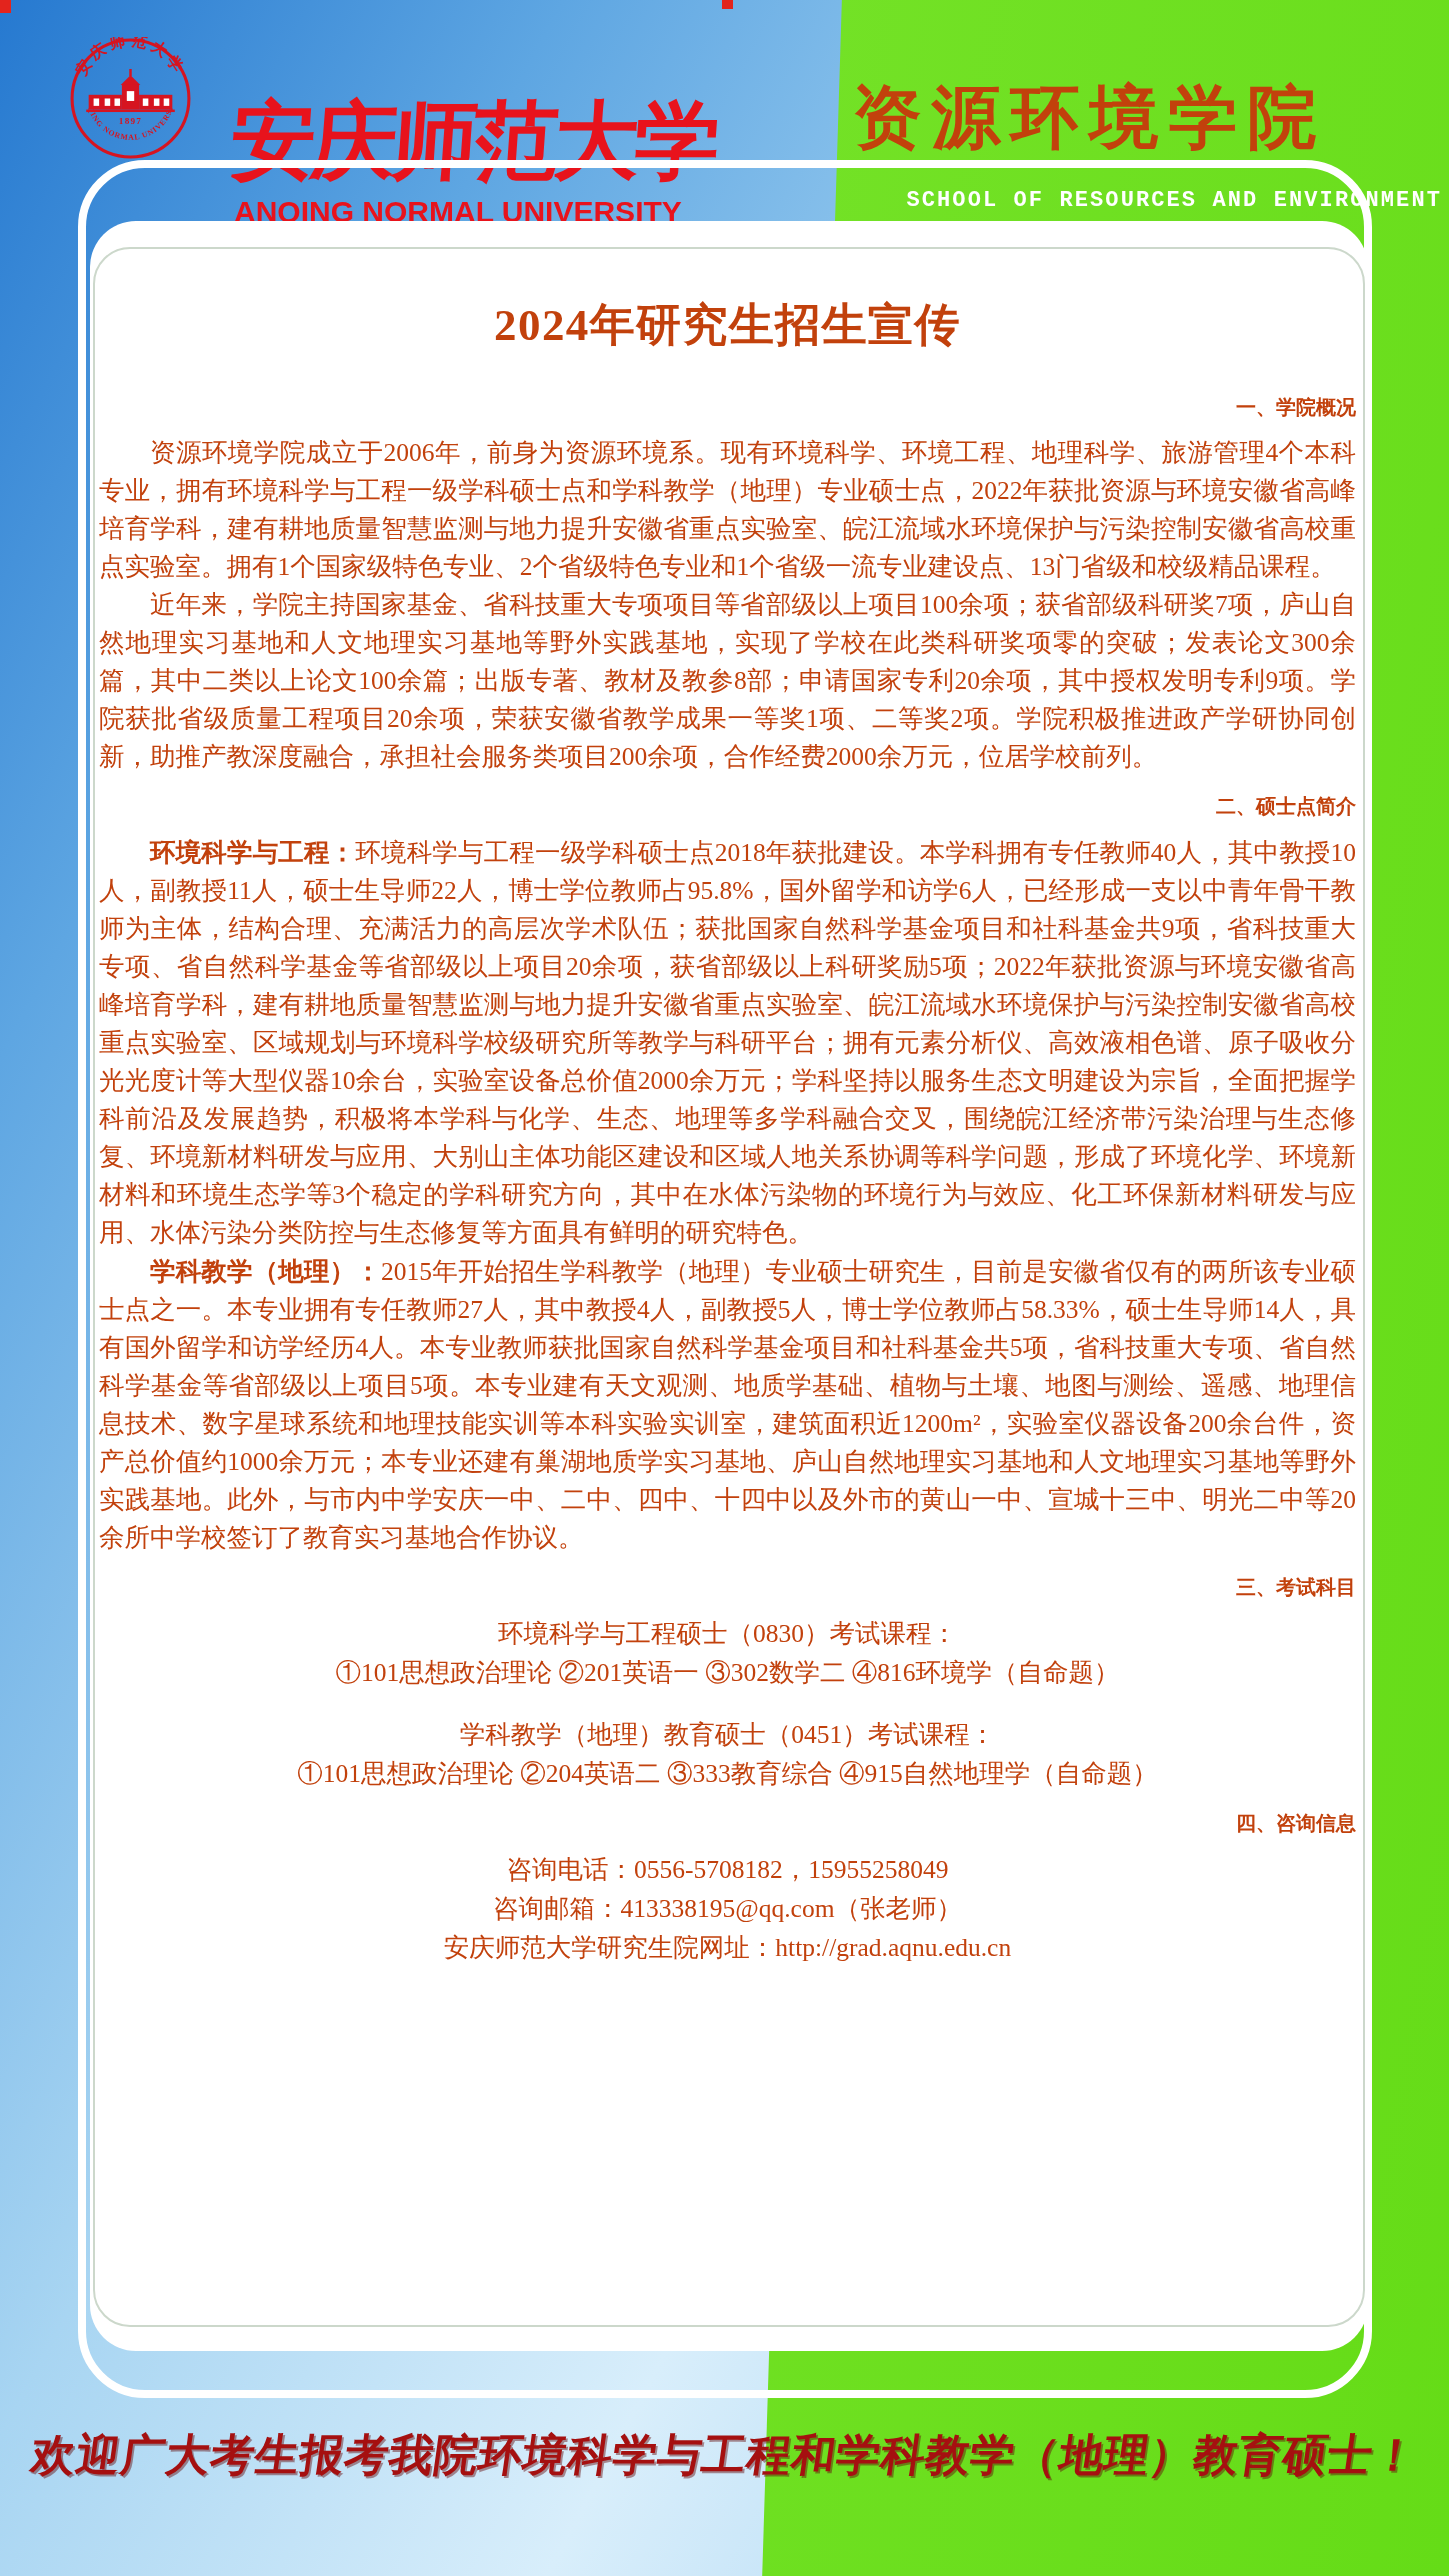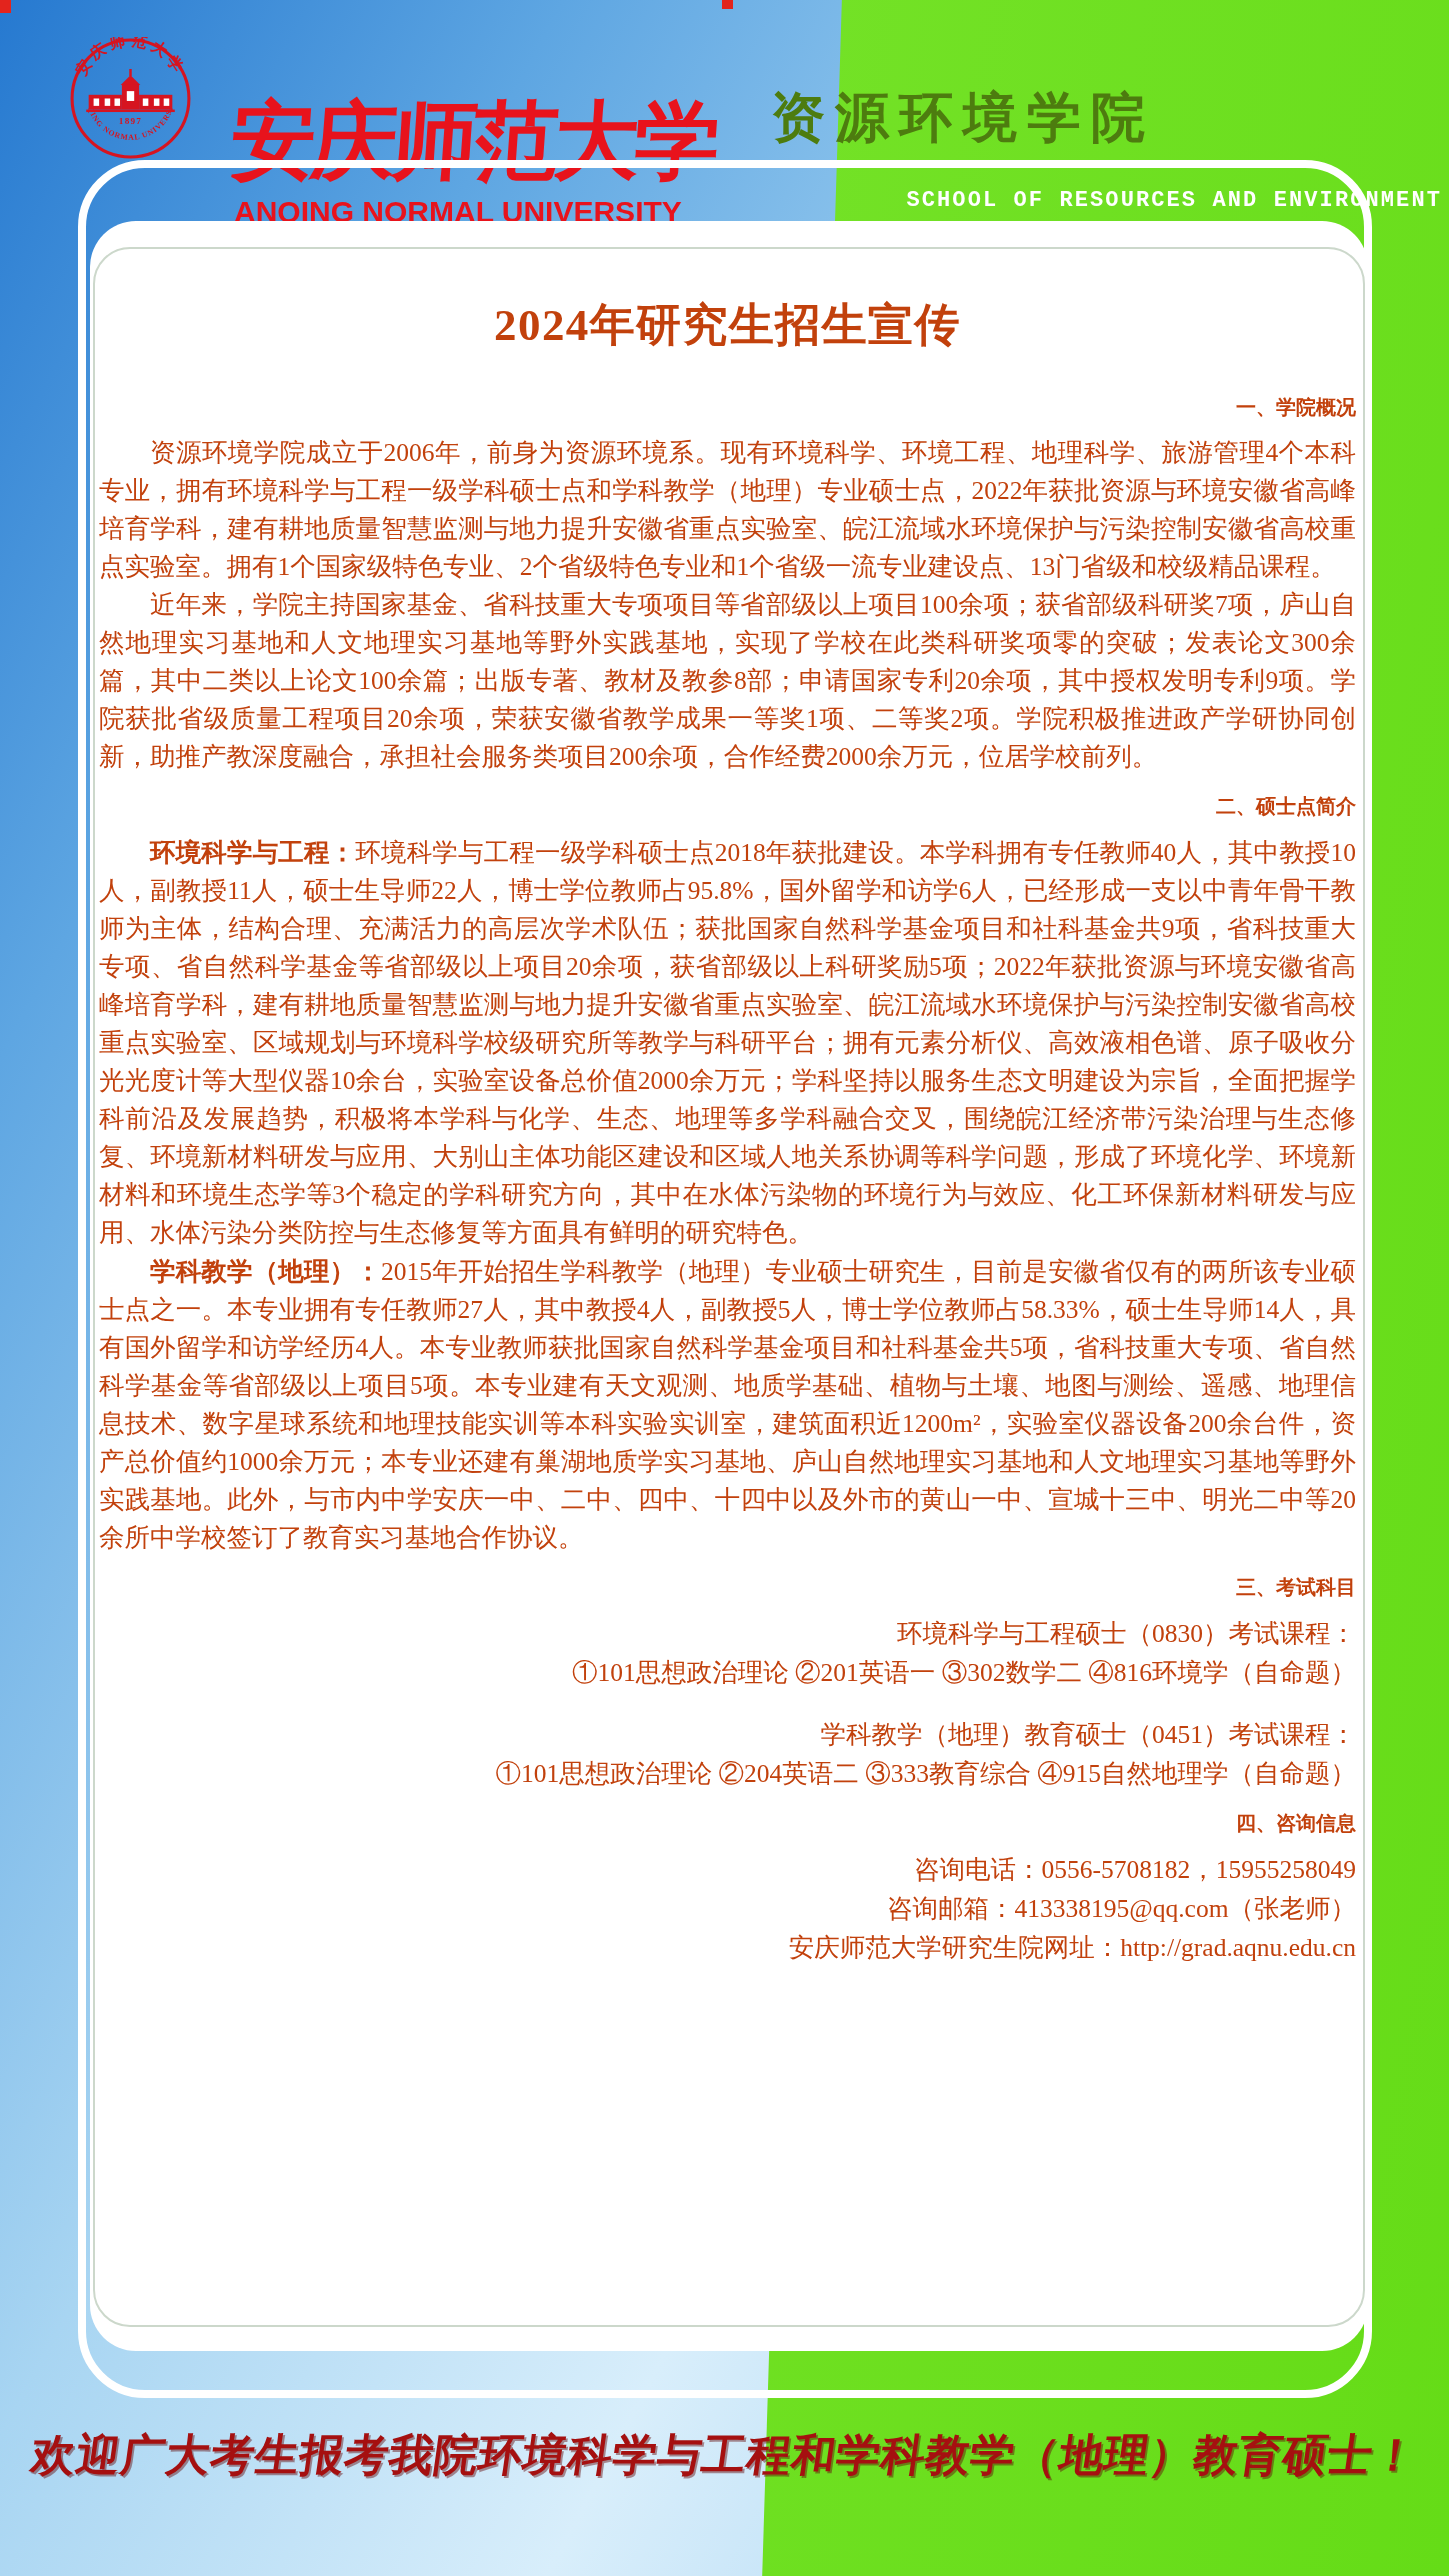--- a/index.html
+++ b/index.html
@@ -18,22 +18,22 @@
   .mark2 { left:722px; top:0; width:10.6px; height:9.2px; }
 
   
   .seal { position:absolute; left:69px; top:37px; width:123px; height:123px; }
   .uni-cn { position:absolute; left:231px; top:76px; width:495px; height:131px;
     font-size:85px; line-height:131px; font-weight:bold; color:#e8131c;
     letter-spacing:-4.2px; transform:skewX(-4deg); white-space:nowrap; }
   .uni-en { position:absolute; left:234px; top:195px; width:495px;
     font-family:"Liberation Sans","DejaVu Sans",sans-serif; font-weight:bold;
     font-size:30px; color:#e8131c; letter-spacing:0px; white-space:nowrap; }
-  .col-cn { position:absolute; right:41px; top:62px; width:637px; text-align:left;
-    font-size:54px; line-height:113px; font-weight:bold; color:#4d7c0f;
+  .col-cn { position:absolute; right:41px; top:62px; width:637px; text-align:center;
+    font-size:69px; line-height:113px; font-weight:bold; color:#c2410c;
     letter-spacing:10px; white-space:nowrap; }
   .col-en { position:absolute; right:7px; top:188px; width:708px; text-align:right;
     font-family:"Liberation Mono","DejaVu Sans Mono",monospace; font-weight:bold;
     font-size:22px; color:#ffffff; letter-spacing:2.1px; white-space:nowrap; }
 
   
   .outline { position:absolute; left:78px; top:160px; width:1294px; height:2238px;
     border:8.5px solid #ffffff; border-radius:67px; background:transparent; }
   .card { position:absolute; left:90px; top:221px; width:1278px; height:2130px;
     background:#ffffff; border-radius:46px; }
@@ -42,21 +42,21 @@
 
   
   .content { position:absolute; left:99px; top:279px; width:1257px; color:#c2410c;
     font-size:25.5px; line-height:38px; text-align:justify; }
   .title { text-align:center; font-weight:bold; font-size:45px; line-height:52px;
     margin:20px 0 40px 0; letter-spacing:1.4px; }
   h2.sec { font-family:"Liberation Sans","DejaVu Sans",sans-serif; font-weight:bold;
     font-size:20px; line-height:33px; margin:14px 0 10px 0; text-align:right; }
   p.body { text-indent:2em; margin:0; }
   b.lead { font-family:"Liberation Sans","DejaVu Sans",sans-serif; }
-  p.plain { margin:0; line-height:39px; text-align:right; }
+  p.plain { margin:0; line-height:39px; text-align:center; }
   p.gap-top { margin-top:23px; }
   .contact p { line-height:39px; }
 
   
   .banner { position:absolute; left:0; top:2426px; width:1449px; text-align:center;
     font-size:44px; font-weight:bold; color:#a51010; transform:skewX(-8deg);
     text-shadow:2.1px 2.1px 0 rgba(100,10,10,0.45); letter-spacing:0.7px; white-space:nowrap; }
 
   .seal text { font-family:"Liberation Serif","DejaVu Serif",serif; }
 </style>

